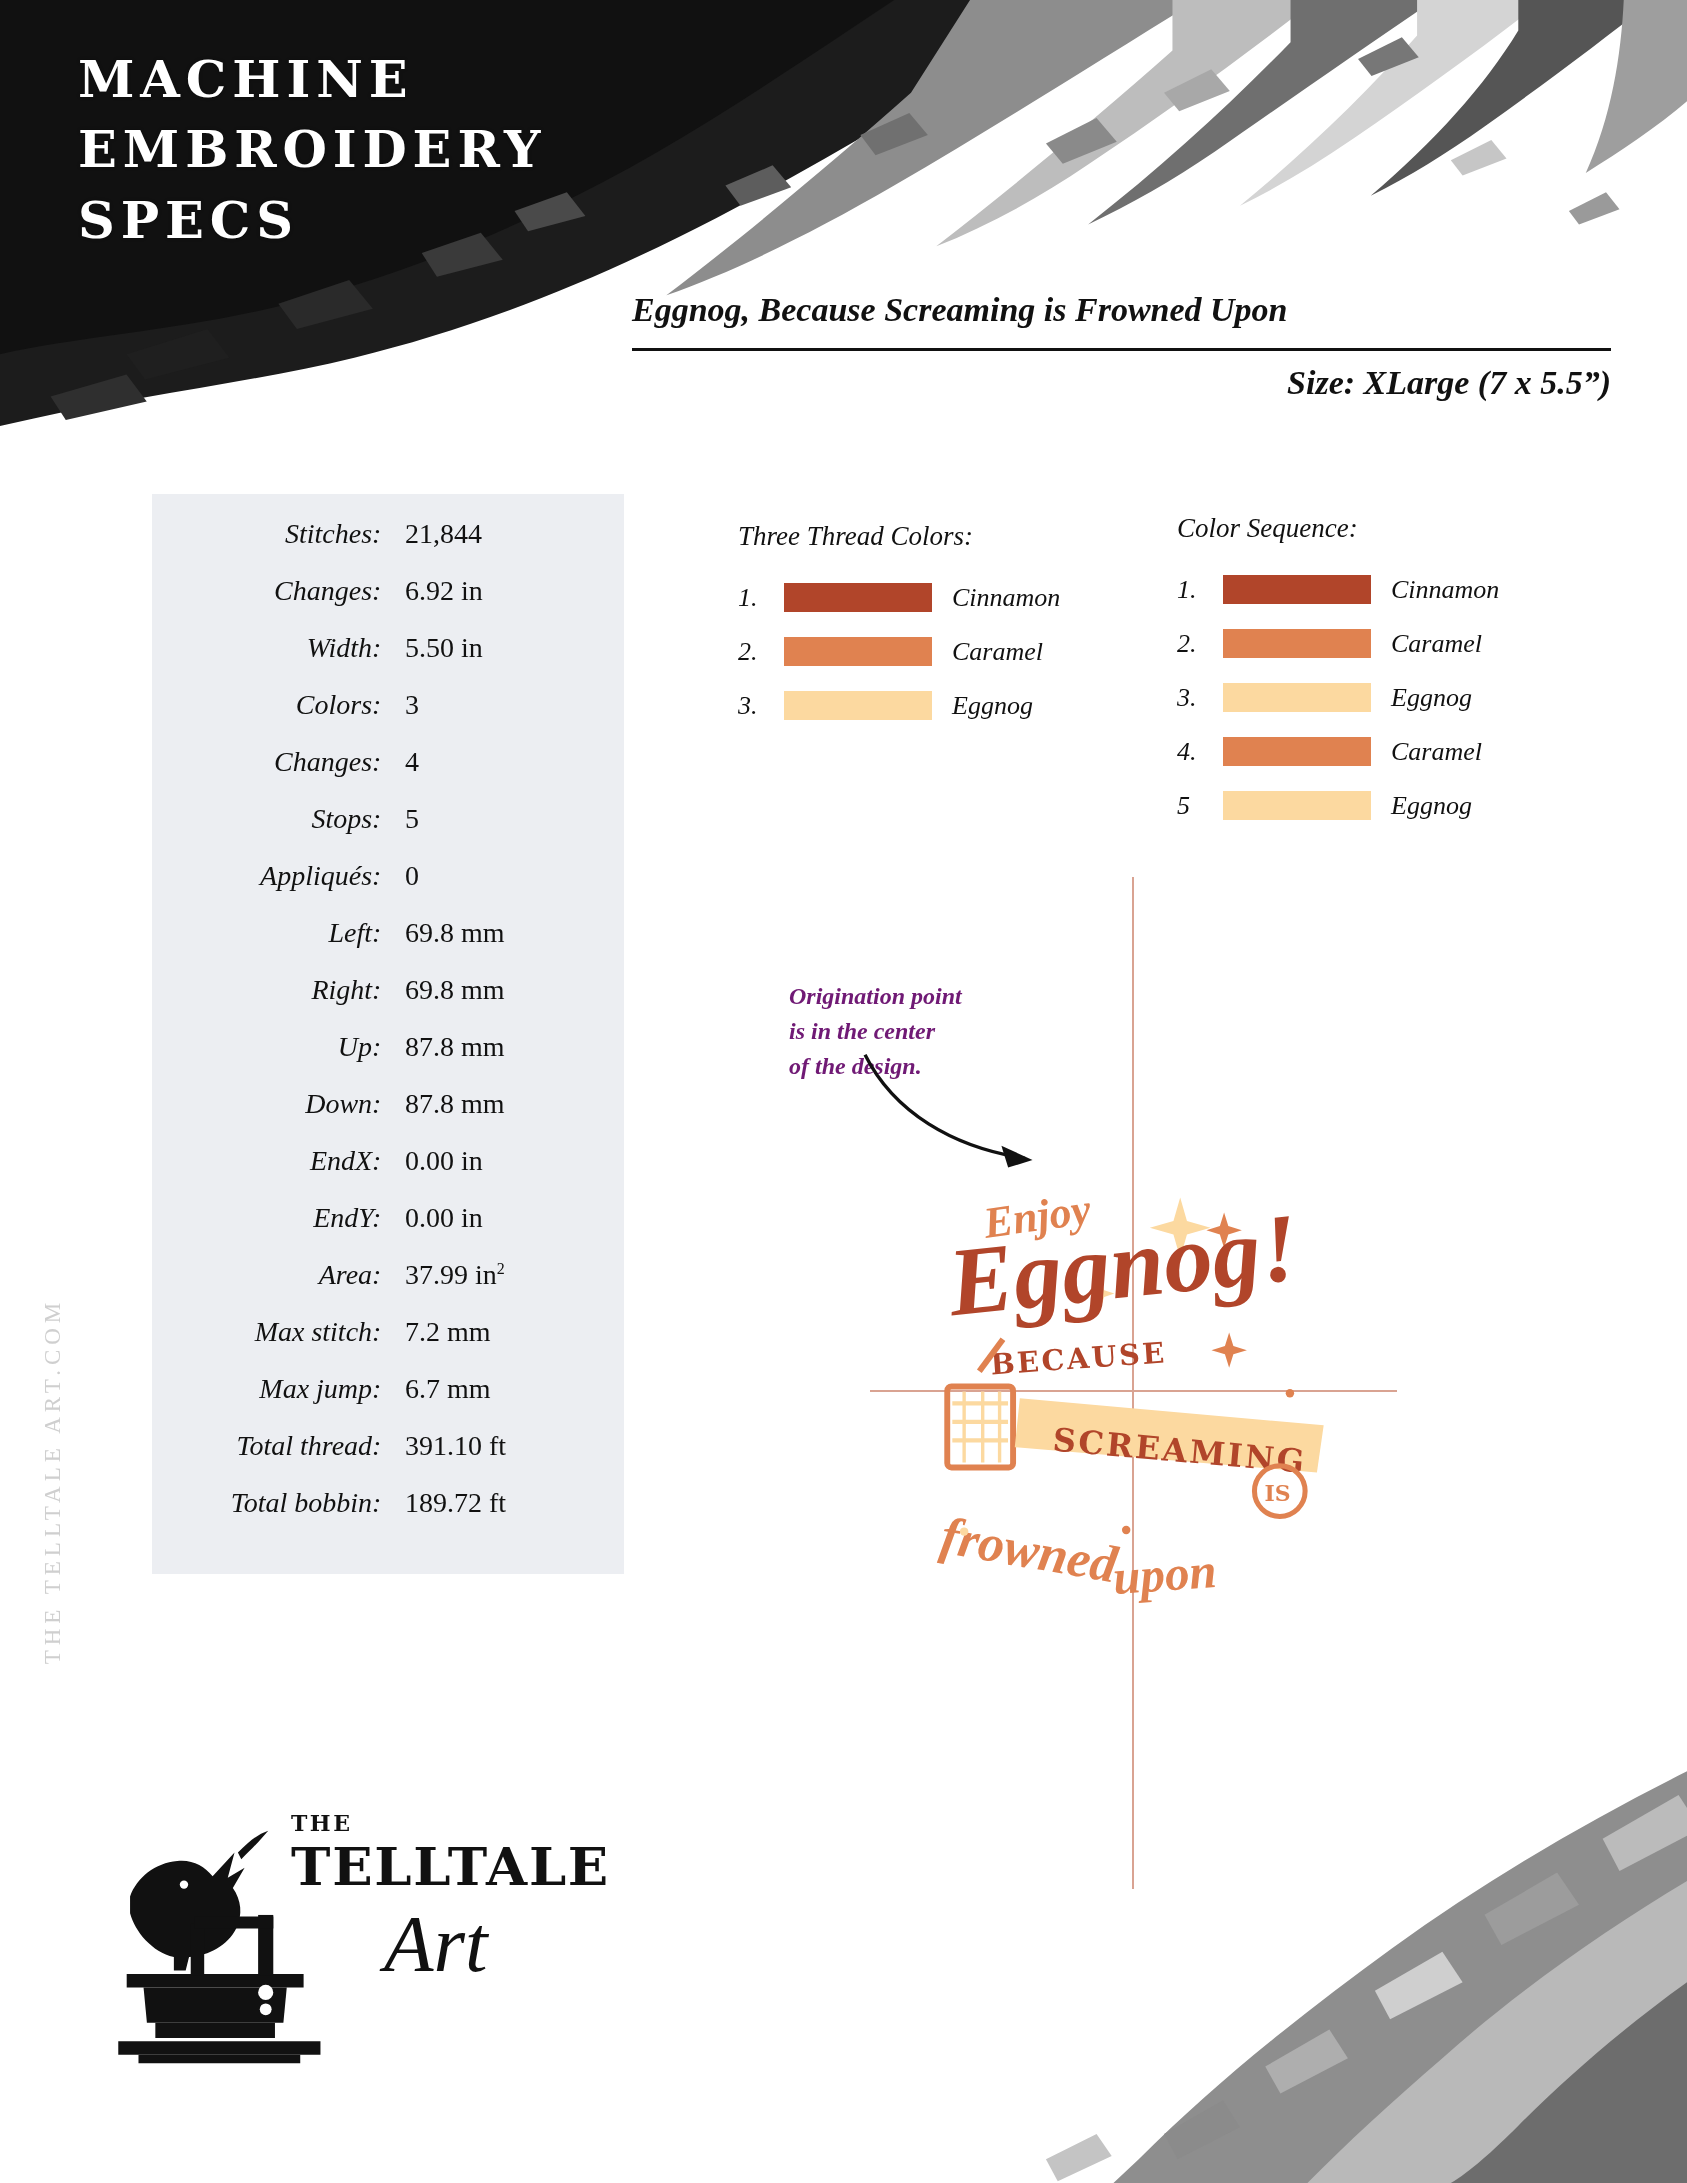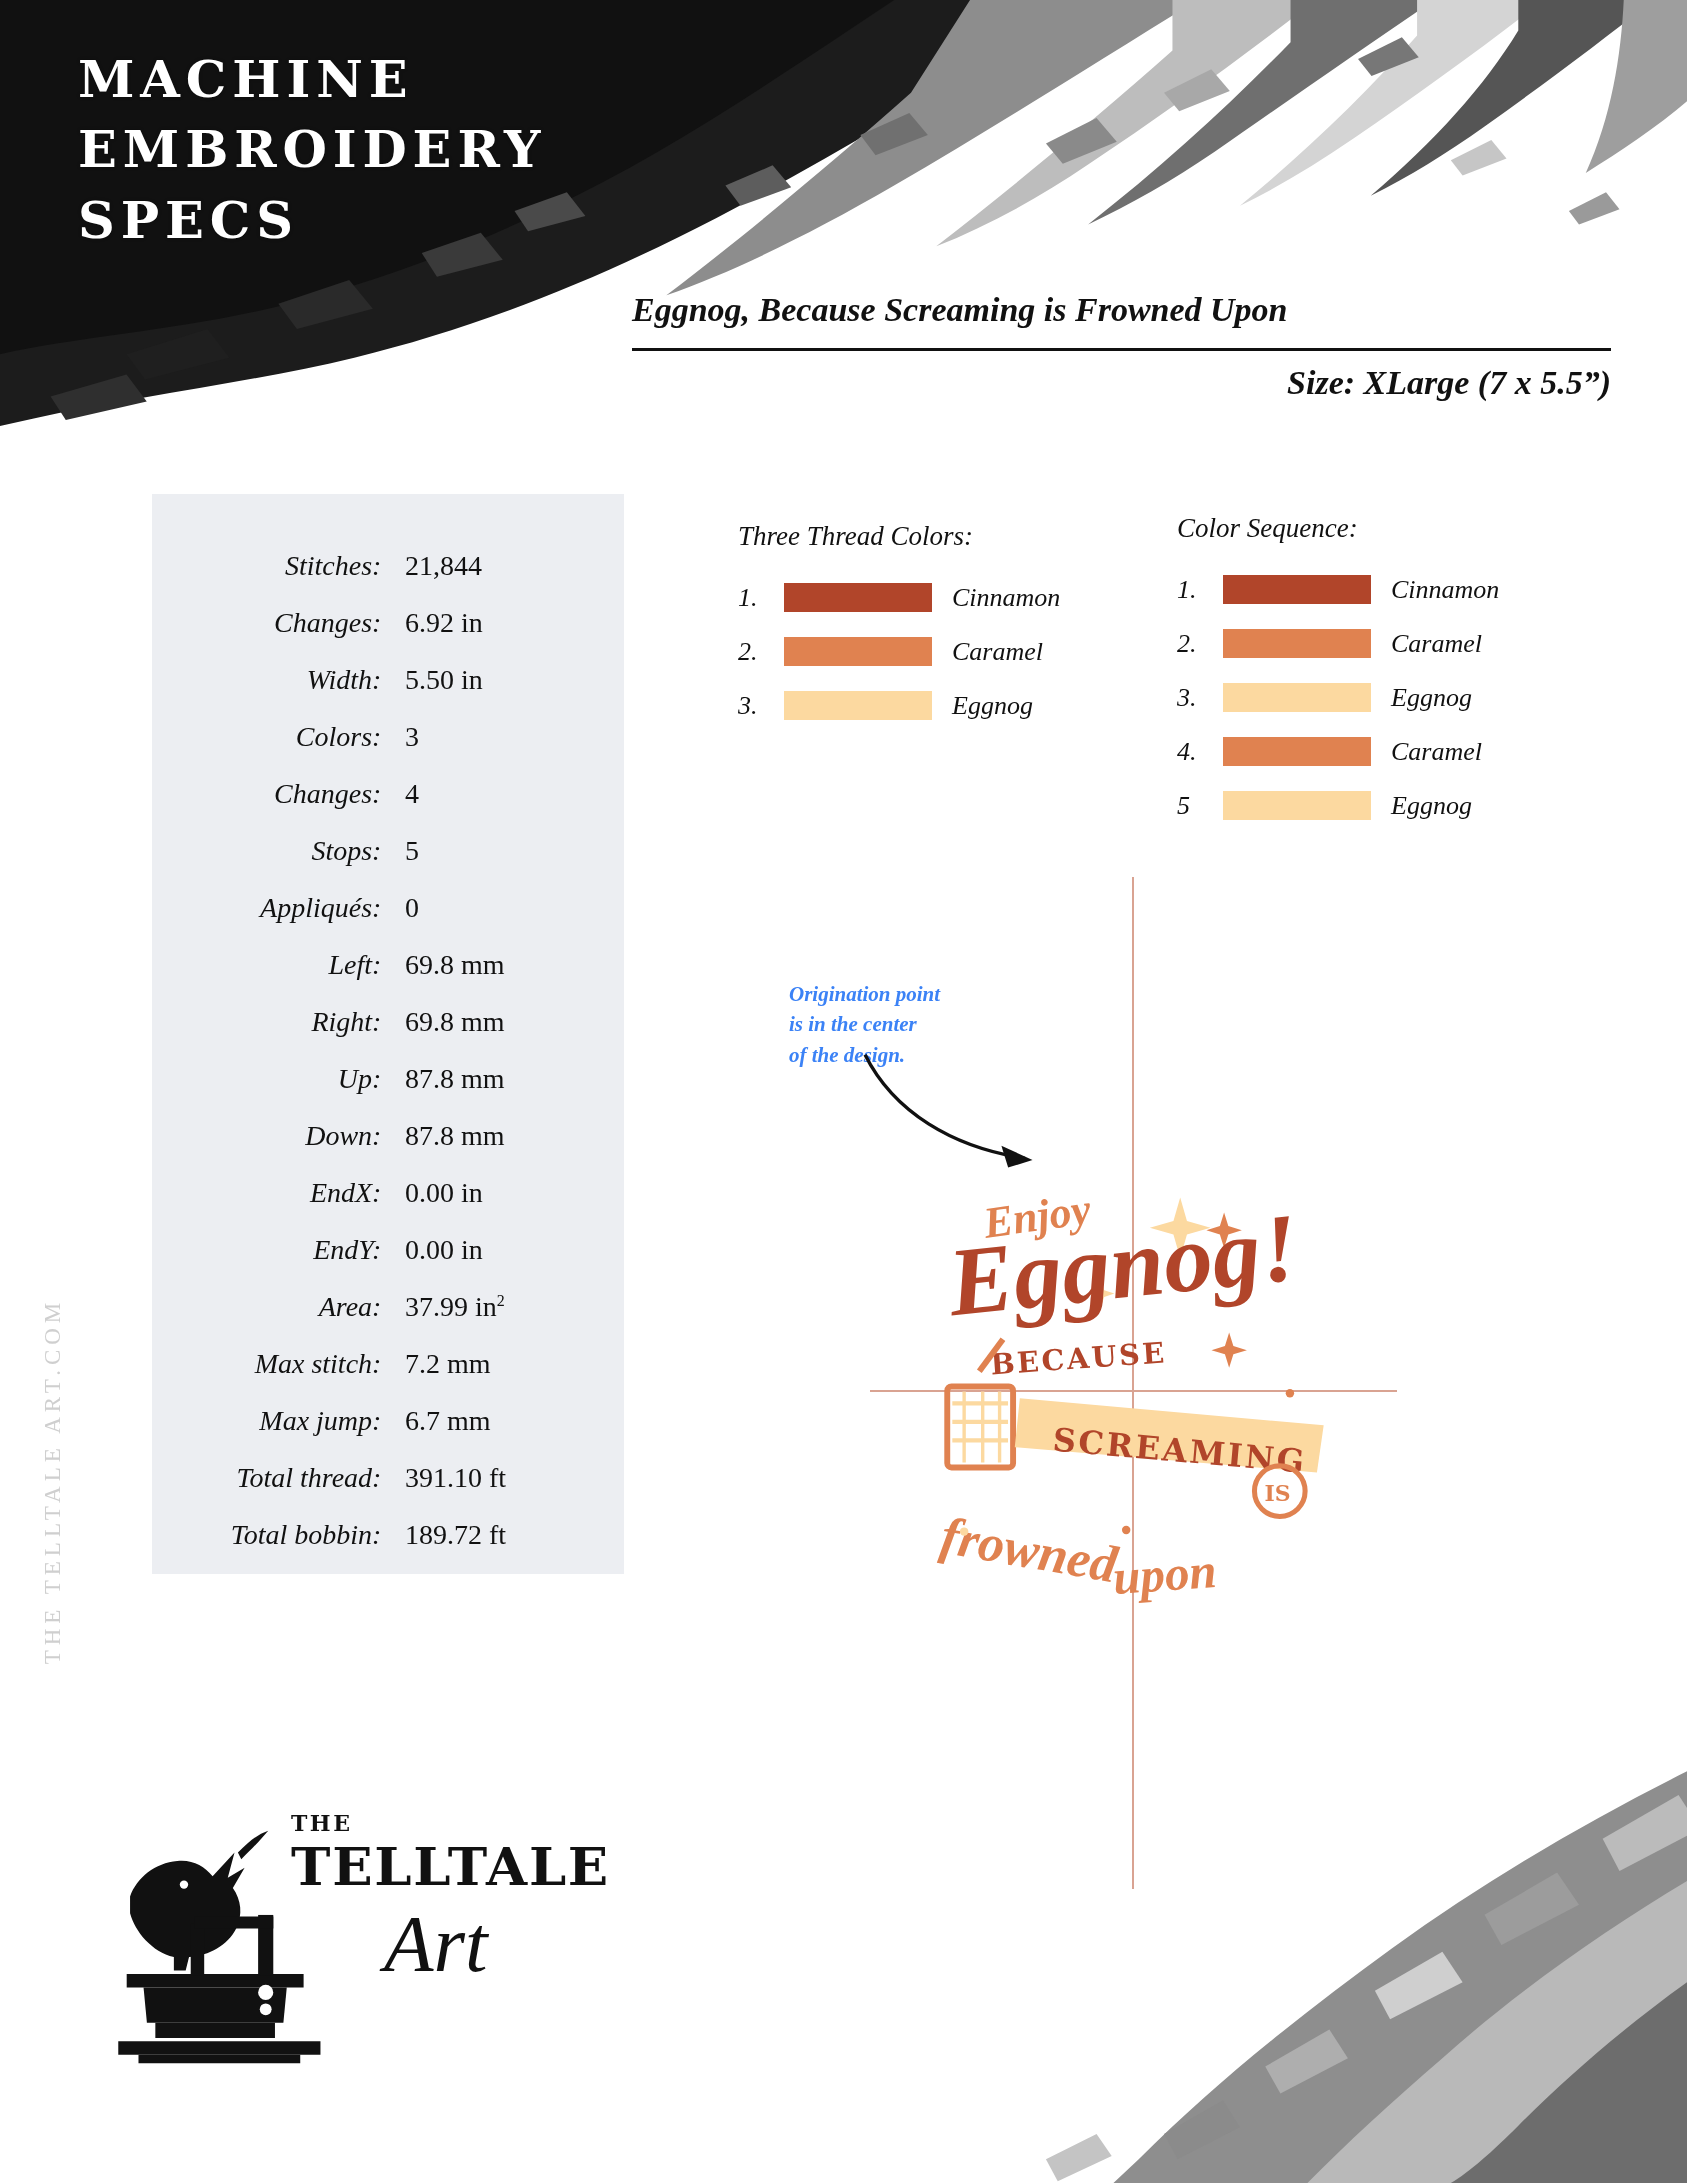--- a/index.html
+++ b/index.html
@@ -92,21 +92,20 @@
     height: 57px;
   }
   .spec-label {
     width: 253px;
     text-align: right;
     padding-right: 23.6px;
     font-style: italic;
     font-size: 28px;
     color: #111;
     box-sizing: border-box;
-    margin-top: 32px;
   }
   .spec-value {
     font-size: 28px;
     color: #111;
   }
   .spec-value sup { font-size: 16px; }
 
   
   .col-heading {
     font-style: italic;
@@ -153,23 +152,23 @@
   }
 
   
   .orig-note {
     position: absolute;
     left: 789px;
     top: 979px;
     font-family: "Liberation Serif", serif;
     font-weight: bold;
     font-style: italic;
-    font-size: 21px;
+    font-size: 24px;
     line-height: 1.45;
-    color: #3b82f6;
+    color: #701a75;
     z-index: 6;
   }
   .orig-arrow {
     position: absolute;
     left: 860px;
     top: 1046px;
     z-index: 6;
   }
 
   

